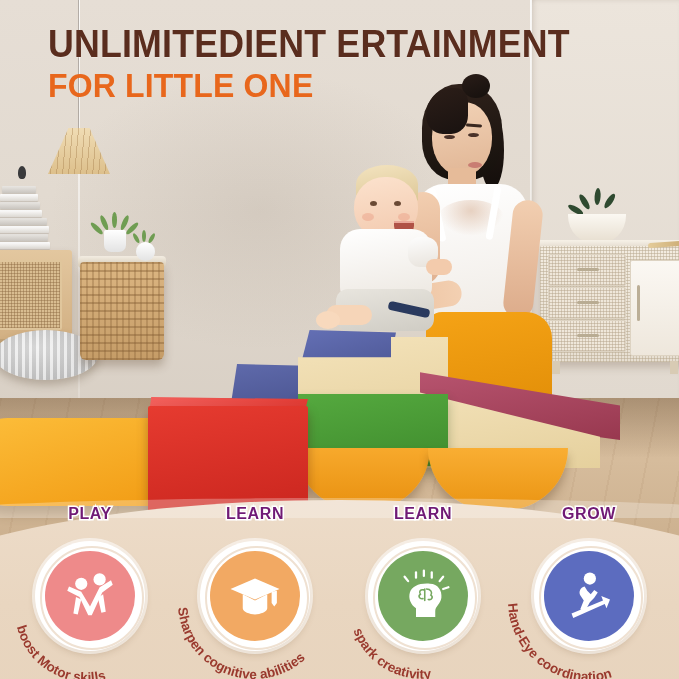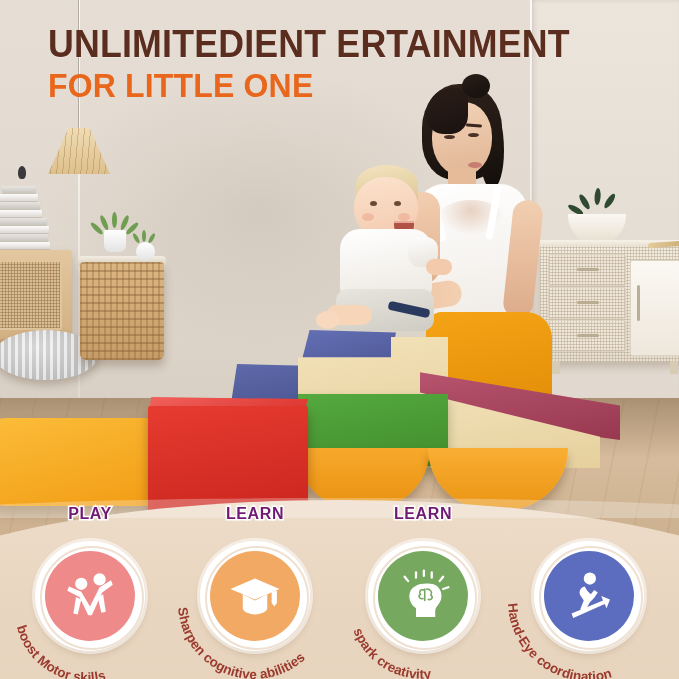--- a/index.html
+++ b/index.html
@@ -522,20 +522,23 @@
           </g>
         </svg>
       </div>
       <svg class="arc-caption" viewBox="0 0 170 138">
         <path id="arcEnrich" d="M 12 74 A 72 72 0 0 0 152 88" fill="none"></path>
         <text><textPath href="#arcEnrich" startOffset="8%">spark creativity</textPath></text>
       </svg>
     </div>
 
     <div class="badge" style="left:504px;">
+      <div class="badge-label">
+        <span>GROW</span>
+      </div>
       <div class="ring"></div>
       <div class="ring2"></div>
       <div class="disc" style="background:#5c6cbf;">
         <svg class="icon-svg" viewBox="0 0 64 64">
           <circle cx="33" cy="12" r="7" fill="#fff"></circle>
           <path d="M27 21 C22 22 20 27 22 31 L26 37 L22 47 L27 50 L33 39 L38 34 L42 28 L38 25 L34 30 L30 26 Z" fill="#fff"></path>
           <path d="M12 52 L48 37 L46 32 L56 36 L52 46 L50 41 L14 57 Z" fill="#fff"></path>
         </svg>
       </div>
       <svg class="arc-caption" viewBox="0 0 170 138">

